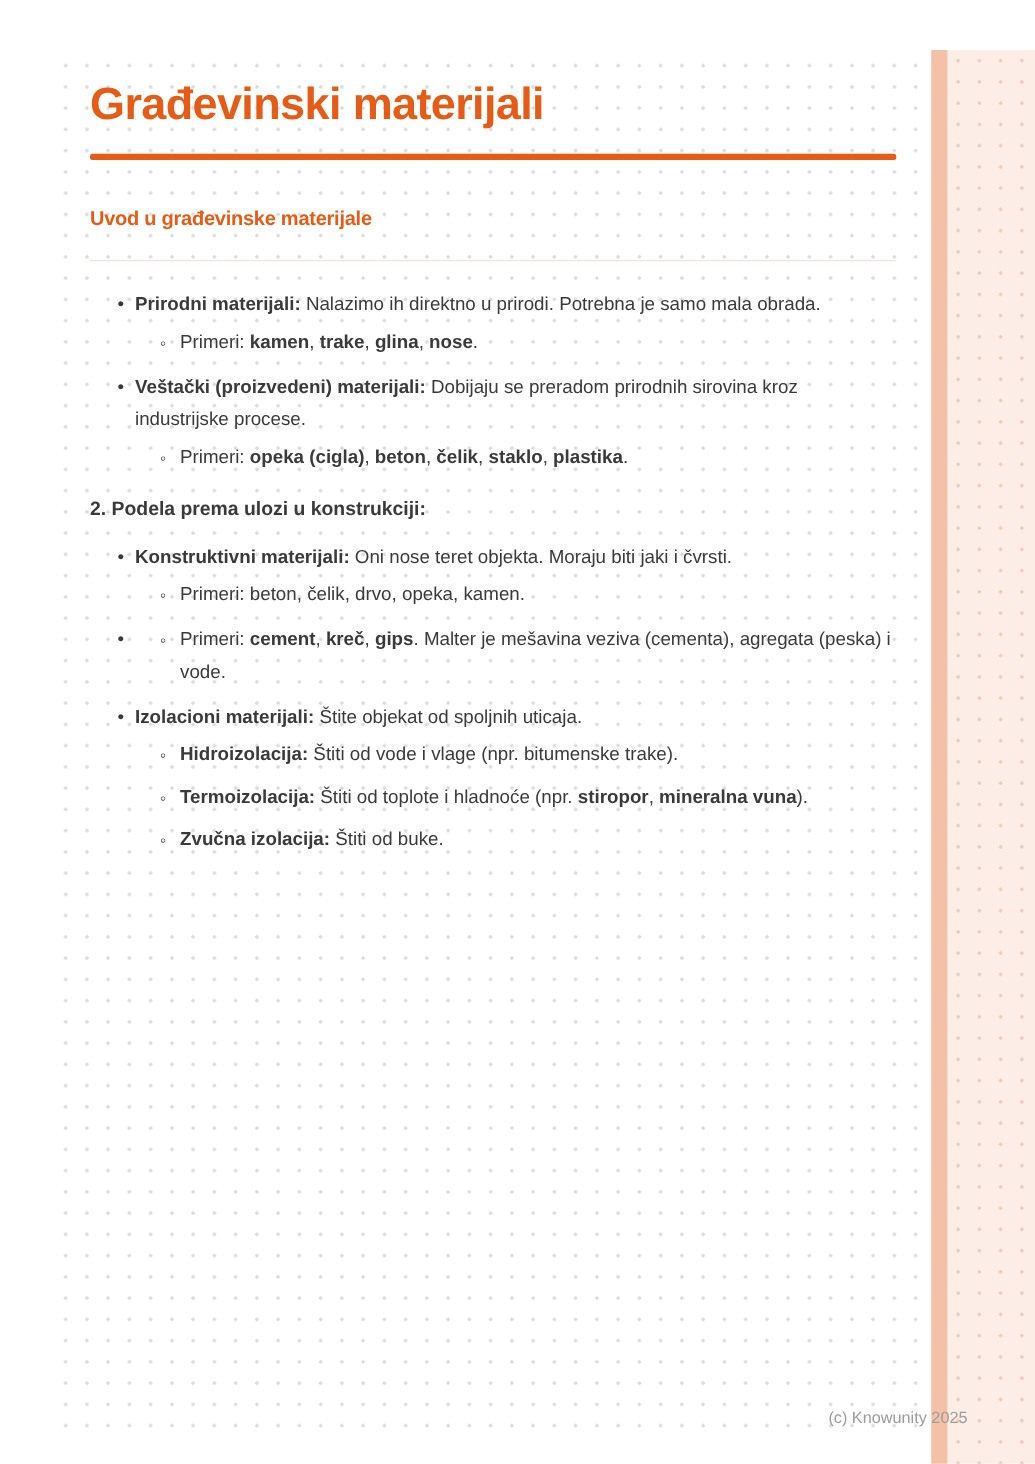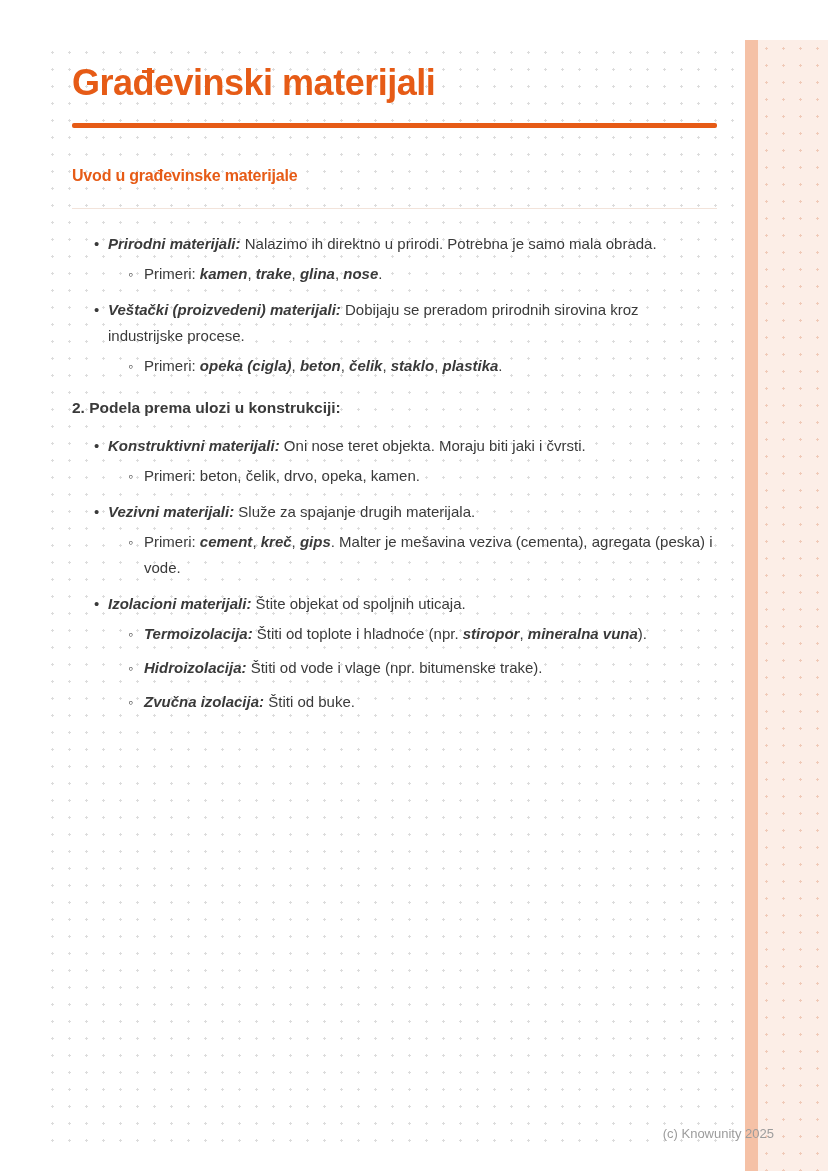--- a/index.html
+++ b/index.html
@@ -50,21 +50,21 @@
   .label { font-size: 15.5px; font-weight: bold; margin: 18px 0 0; line-height: 22px; }
 
   ul.l1 { list-style: none; margin: 14px 0 0; padding: 0; font-size: 15px; line-height: 26px; }
   ul.l1 > li { position: relative; padding-left: 36px; }
   ul.l1 > li + li { margin-top: 10px; }
   ul.l1 > li::before { content: "\2022"; position: absolute; left: 22px; top: 0; color: var(--text-color, #3a3a3a); }
   ul.l2 { list-style: none; margin: 4px 0 0; padding: 0; }
   ul.l2 > li { position: relative; padding-left: 36px; }
   ul.l2 > li + li { margin-top: 8px; }
   ul.l2 > li::before { content: "\25E6"; position: absolute; left: 20px; top: 0; font-size: 14px; color: var(--text-color, #3a3a3a); }
-  .b { font-weight: bold; font-style: italic; }
+  .b { font-weight: bold; }
 
   .footer {
     position: absolute; right: 54px; bottom: 30px;
     font-size: 13px; color: var(--footer-color, #9c9c9c); z-index: 3;
   }
 </style>
 </head>
 <body>
 
 <div class="page">
@@ -100,30 +100,29 @@
 
     <p class="label">2. Podela prema ulozi u konstrukciji:</p>
     <ul class="l1">
       <li>
         <div class="main"><span class="b">Konstruktivni materijali:</span><span> Oni nose teret objekta. Moraju biti jaki i čvrsti.</span></div>
         <ul class="l2">
           <li><span>Primeri: beton, čelik, drvo, opeka, kamen.</span></li>
         </ul>
       </li>
       <li>
-        <div class="main"><span class="b">Vezivni materijali:</span><span> Služe za spajanje drugih materijala.</span></div>
         <ul class="l2">
           <li><span>Primeri: </span><span class="b">cement</span><span>, </span><span class="b">kreč</span><span>, </span><span class="b">gips</span><span>. Malter je mešavina veziva (cementa), agregata (peska) i vode.</span></li>
         </ul>
       </li>
       <li>
         <div class="main"><span class="b">Izolacioni materijali:</span><span> Štite objekat od spoljnih uticaja.</span></div>
         <ul class="l2">
+          <li><span class="b">Hidroizolacija:</span><span> Štiti od vode i vlage (npr. bitumenske trake).</span></li>
           <li><span class="b">Termoizolacija:</span><span> Štiti od toplote i hladnoće (npr. </span><span class="b">stiropor</span><span>, </span><span class="b">mineralna vuna</span><span>).</span></li>
-          <li><span class="b">Hidroizolacija:</span><span> Štiti od vode i vlage (npr. bitumenske trake).</span></li>
           <li><span class="b">Zvučna izolacija:</span><span> Štiti od buke.</span></li>
         </ul>
       </li>
     </ul>
   </div>
 
   <div class="footer">(c) Knowunity 2025</div>
 </div>
 
 </body></html>

